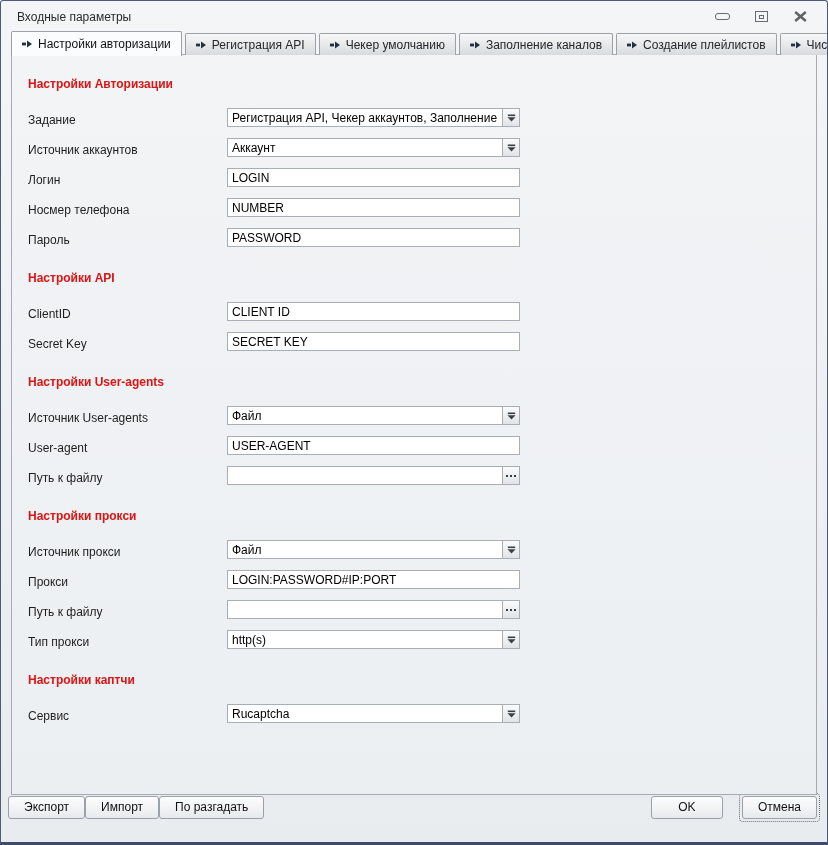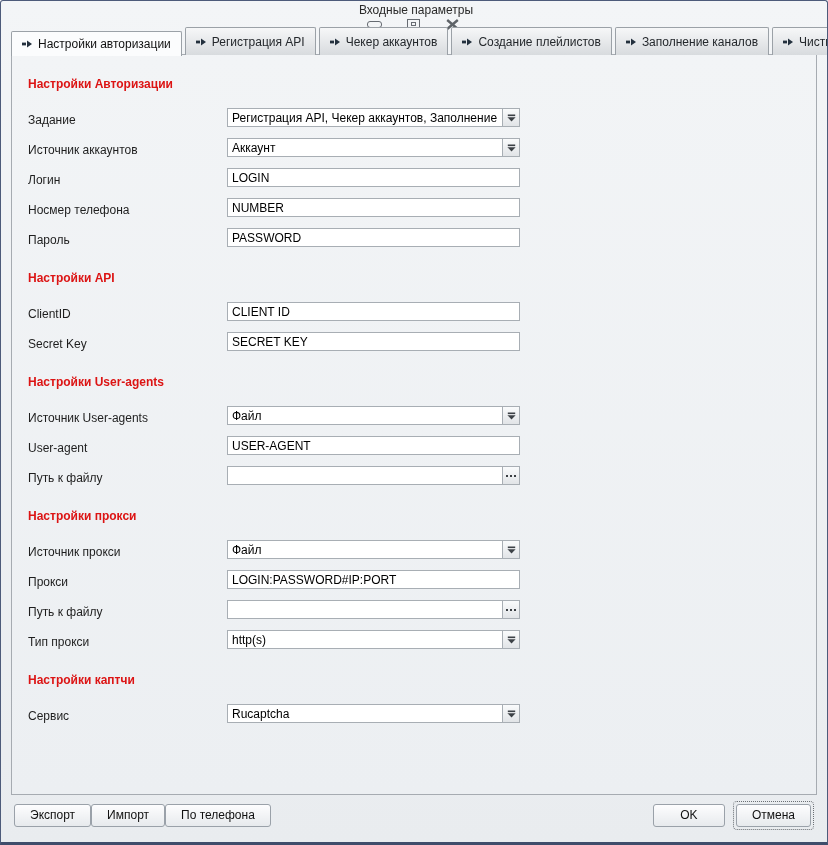--- a/index.html
+++ b/index.html
@@ -8,31 +8,31 @@
     font-family:"Liberation Sans","DejaVu Sans",sans-serif;
     font-size:12px;color:#1e1e1e;background:#ffffff;
   }
   .window{
     position:absolute;inset:0;box-sizing:border-box;
     background:linear-gradient(#f3f5f7,#e9ecef);
     border:1px solid #4d5b7a;border-bottom:3px solid #3f4d6b;
     border-radius:3px 3px 0 0;overflow:hidden;
   }
   
-  .titlebar{height:27px;display:flex;align-items:center;padding:2px 12px 0 16px;flex-direction:column;}
+  .titlebar{height:27px;display:flex;align-items:center;padding:2px 12px 0 16px;}
   .title{flex:1;color:#2a2a2a;}
   .winbtns{display:flex;align-items:center;gap:21px;margin-right:6px;}
   .winbtn{display:flex;align-items:center;justify-content:center;width:18px;height:14px;cursor:pointer;}
   .glyph-min{width:15px;height:7px;border:1.5px solid #666b72;border-radius:3px;box-sizing:border-box;}
   .glyph-max{width:13px;height:11px;border:1.5px solid #666b72;box-sizing:border-box;display:flex;align-items:center;justify-content:center;}
   .glyph-max i{display:block;width:5px;height:4px;border:1px solid #666b72;box-sizing:border-box;}
   
   .tabstrip{position:absolute;left:10px;right:10px;top:29px;height:25px;display:flex;align-items:flex-end;z-index:3;}
   .tab{
-    display:flex;align-items:center;gap:6px;height:28px;box-sizing:border-box;
+    display:flex;align-items:center;gap:6px;height:22px;box-sizing:border-box;
     padding:0 10px;margin-right:3px;white-space:nowrap;cursor:pointer;
     background:linear-gradient(#f6f7f8,#d8dbde);
     border:1px solid #9ba1a7;border-bottom:none;border-radius:2px 2px 0 0;color:#24282c;
   }
   .tab.active{
     height:25px;background:#fbfcfd;color:#111;position:relative;z-index:4;margin-bottom:-1px;
   }
   .tab-arrow{display:inline-flex;flex:none;}
   
   .tabpage{
@@ -52,30 +52,30 @@
     font:12px "Liberation Sans","DejaVu Sans",sans-serif;color:#000;outline:none;
   }
   .sidebtn{
     flex:none;width:18px;height:19px;box-sizing:border-box;margin-left:-1px;cursor:pointer;
     border:1px solid #a8aeb4;background:linear-gradient(#fafbfc,#e1e4e7);
     display:flex;align-items:center;justify-content:center;padding:0;
   }
   .dots{display:flex;gap:2px;}
   .dots i{display:block;width:2px;height:2px;background:#3a3e43;}
   
-  .footer{position:absolute;left:0;right:0;bottom:4px;height:46px;display:flex;align-items:center;padding:0 13px;box-sizing:border-box;}
+  .footer{position:absolute;left:0;right:0;bottom:12px;height:46px;display:flex;align-items:center;padding:0 7px;box-sizing:border-box;}
   .btn{
     height:23px;box-sizing:border-box;padding:0 15px;cursor:pointer;
     background:linear-gradient(#fdfdfe,#e7eaed);
     border:1px solid #9aa1a9;border-radius:3px;
     font:12px "Liberation Sans","DejaVu Sans",sans-serif;color:#111;
   }
   .btn + .btn{}
   .spacer{flex:1;}
-  .btn.ok{min-width:72px;margin-right:8px;}
+  .btn.ok{min-width:72px;margin-right:16px;}
   .cancel-wrap{border:1px dotted #6b6f74;border-radius:4px;padding:2px;display:inline-flex;}
   .cancel-wrap .btn{margin:0;min-width:68px;}
 </style>
 </head>
 <body>
 
 <div class="window">
 
   <div class="titlebar">
     <div class="title">Входные параметры</div>
@@ -115,39 +115,39 @@
       </span>
       <span>Регистрация API</span>
     </div>
     <div class="tab">
       <span class="tab-arrow">
         <svg width="10" height="8" viewBox="0 0 10 8">
             <rect x="0" y="2.6" width="4" height="2.8" fill="#23303d"></rect>
             <polygon points="5,0.4 10,4 5,7.6" fill="#23303d"></polygon>
           </svg>
       </span>
-      <span>Чекер аккаунтов</span>
+      <span>Чекер умолчанию</span>
+    </div>
+    <div class="tab">
+      <span class="tab-arrow">
+        <svg width="10" height="8" viewBox="0 0 10 8">
+            <rect x="0" y="2.6" width="4" height="2.8" fill="#23303d"></rect>
+            <polygon points="5,0.4 10,4 5,7.6" fill="#23303d"></polygon>
+          </svg>
+      </span>
+      <span>Заполнение каналов</span>
     </div>
     <div class="tab">
       <span class="tab-arrow">
         <svg width="10" height="8" viewBox="0 0 10 8">
             <rect x="0" y="2.6" width="4" height="2.8" fill="#23303d"></rect>
             <polygon points="5,0.4 10,4 5,7.6" fill="#23303d"></polygon>
           </svg>
       </span>
       <span>Создание плейлистов</span>
-    </div>
-    <div class="tab">
-      <span class="tab-arrow">
-        <svg width="10" height="8" viewBox="0 0 10 8">
-            <rect x="0" y="2.6" width="4" height="2.8" fill="#23303d"></rect>
-            <polygon points="5,0.4 10,4 5,7.6" fill="#23303d"></polygon>
-          </svg>
-      </span>
-      <span>Заполнение каналов</span>
     </div>
     <div class="tab">
       <span class="tab-arrow">
         <svg width="10" height="8" viewBox="0 0 10 8">
             <rect x="0" y="2.6" width="4" height="2.8" fill="#23303d"></rect>
             <polygon points="5,0.4 10,4 5,7.6" fill="#23303d"></polygon>
           </svg>
       </span>
       <span>Чистка каналов</span>
     </div>
@@ -321,21 +321,21 @@
         </div>
       </div>
 
 
     </div>
   </div>
 
   <div class="footer">
     <button class="btn">Экспорт</button>
     <button class="btn">Импорт</button>
-    <button class="btn">По телефона</button>
+    <button class="btn">По разгадать</button>
     <div class="spacer"></div>
     <button class="btn ok">OK</button>
     <span class="cancel-wrap">
       <button class="btn">Отмена</button>
     </span>
   </div>
 
 </div>
 
 </body></html>

